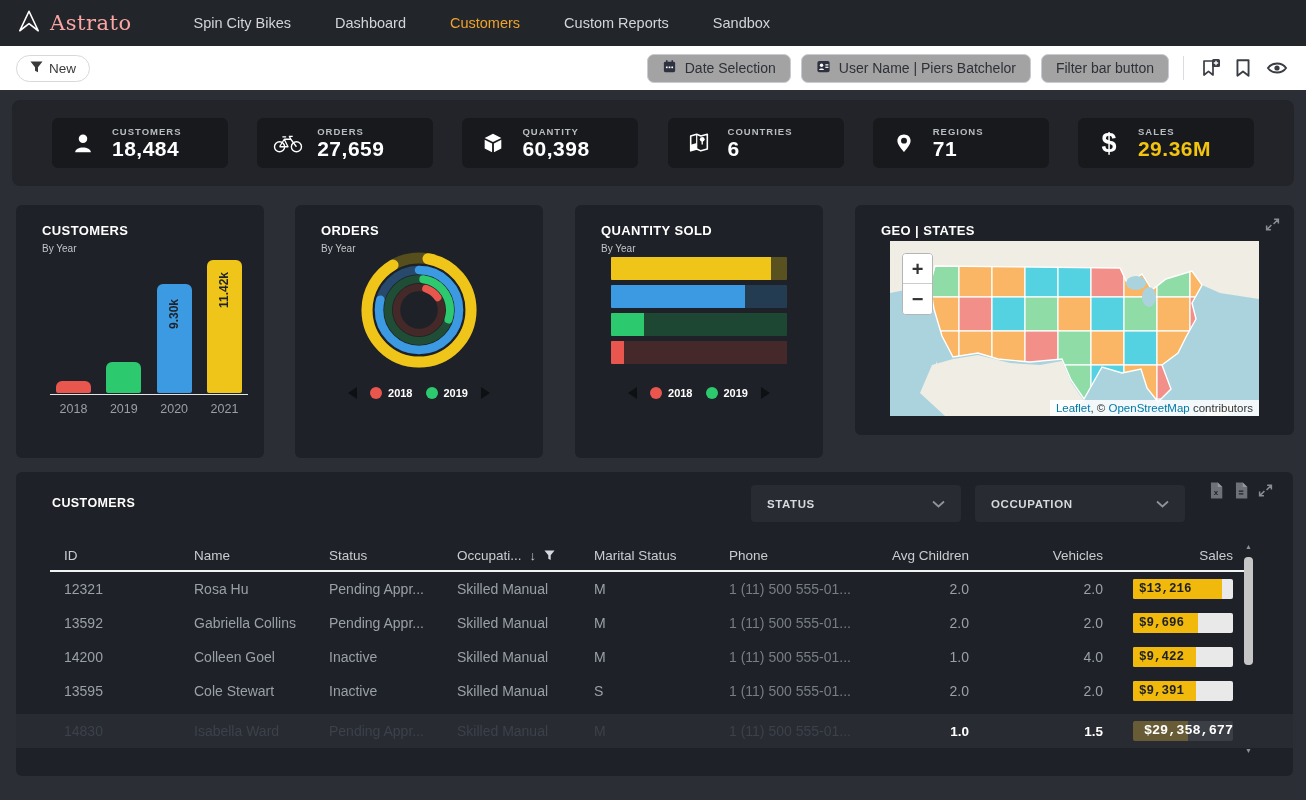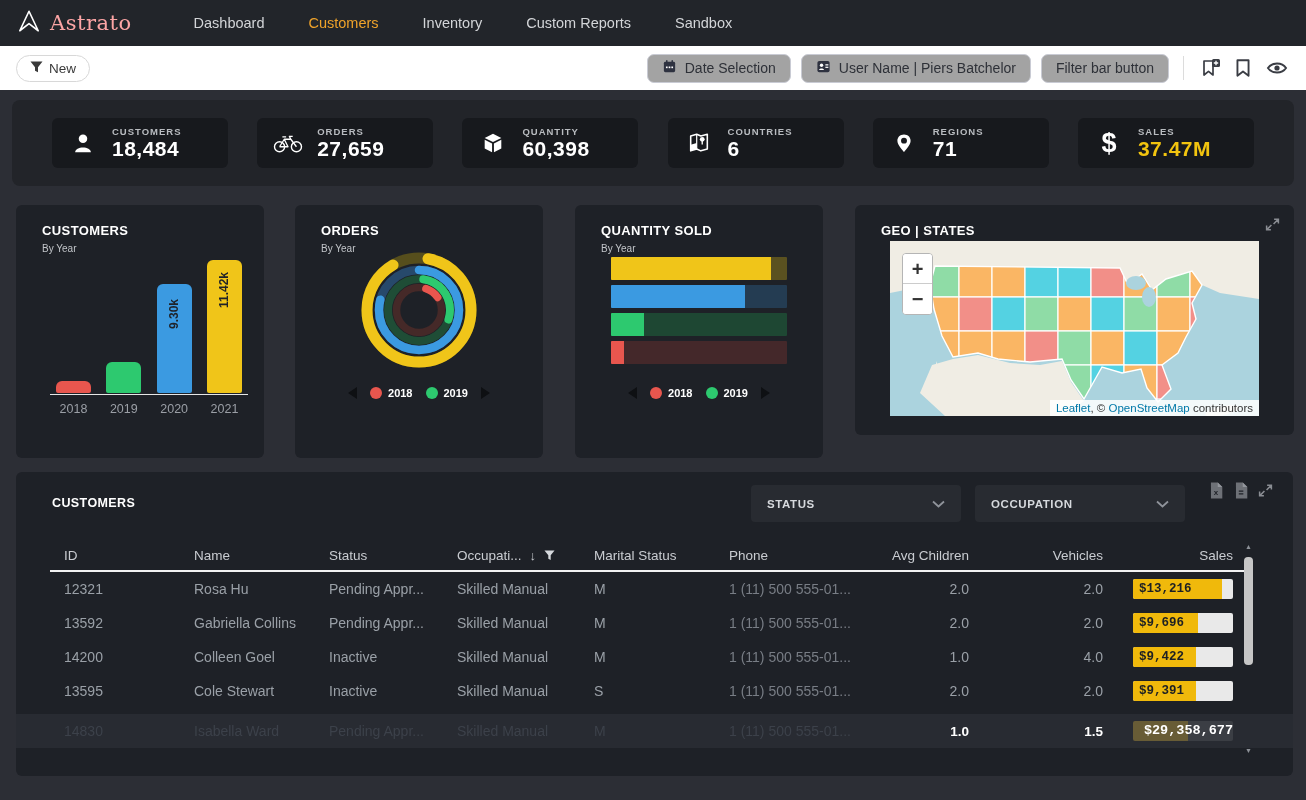--- a/index.html
+++ b/index.html
@@ -144,23 +144,23 @@
   <header class="topnav">
     <div class="brand">
       <span>
         <svg width="26" height="26" viewBox="0 0 24 24">
             <path d="M3.5 21 L12 3 L20.5 21 L12 14.5 Z" fill="none" stroke="#fff" stroke-width="1.5" stroke-linejoin="round"></path>
           </svg>
       </span>
       <span class="brand-name">Astrato</span>
     </div>
     <nav class="navitems">
+      <span class="nav-item">Spin City Bikes</span>
       <span class="nav-item">Dashboard</span>
       <span class="nav-item active">Customers</span>
-      <span class="nav-item">Inventory</span>
       <span class="nav-item">Custom Reports</span>
       <span class="nav-item">Sandbox</span>
     </nav>
   </header>
 
   <div class="toolbar">
     <button class="pill-new">
       <span>
         <svg width="13" height="12" viewBox="0 0 13 12">
             <path d="M0.5,0.5 H12.5 L8,6.2 V11.3 L5,9.7 V6.2 Z" fill="#3a3a3a"></path>
@@ -283,21 +283,21 @@
         </span>
         <span class="kpi-text">
             <span class="kpi-label">REGIONS</span>
             <span class="kpi-value">71</span>
           </span>
       </div>
       <div class="kpi-card">
         <span class="kpi-icon" style="font-size:27px;font-weight:800;color:#fff;">$</span>
         <span class="kpi-text">
             <span class="kpi-label">SALES</span>
-            <span class="kpi-value kpi-gold" style="color: rgb(242, 196, 15);">37.47M</span>
+            <span class="kpi-value kpi-gold" style="color: rgb(242, 196, 15);">29.36M</span>
           </span>
       </div>
     </section>
 
     <section class="panel p-customers">
       <div class="panel-title">CUSTOMERS</div>
       <div class="panel-sub">By Year</div>
       <div class="vplot" id="vbars">
         <div class="vcol">
             <div class="vbar" style="height: 12px; background: rgb(232, 86, 78);">

